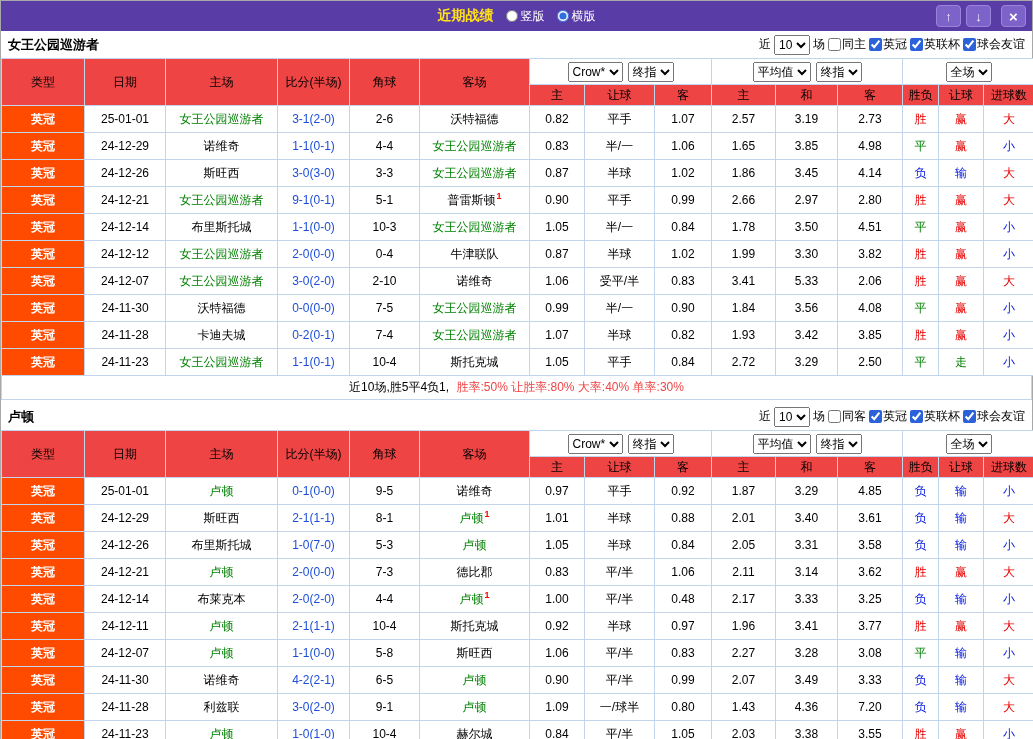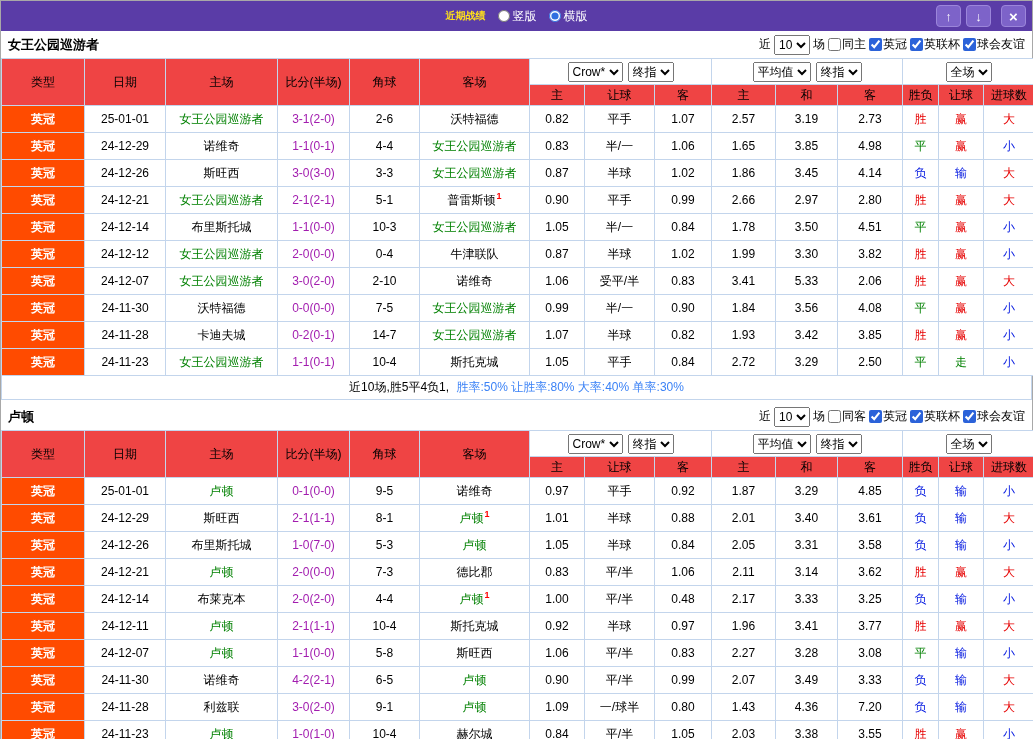--- a/index.html
+++ b/index.html
@@ -1,21 +1,21 @@
 <!DOCTYPE html>
 <html><head>
 <meta charset="utf-8">
 <style>
   html,body{margin:0;padding:0}
   body{width:1033px;font-family:"Liberation Sans","DejaVu Sans",sans-serif;font-size:12px;color:#000;background:#fff}
   .window{width:1033px;box-sizing:border-box;border:1px solid #a8a8a8;background:#fff}
 
   
   .titlebar{height:30px;background:#5a3ca7;position:relative;display:flex;align-items:center;justify-content:center;gap:12px}
-  .title{color:#ffe11a;font-weight:bold;font-size:10px}
+  .title{color:#ffe11a;font-weight:bold;font-size:14px}
   .radio-label{color:#fff;font-size:12px;display:inline-flex;align-items:center;gap:3px;cursor:pointer}
   .radio-label input{margin:0;width:12px;height:12px;accent-color:#2f6fe0}
   .win-buttons{position:absolute;right:6px;top:4px;display:flex;gap:5px;align-items:center}
   .tb-btn{width:25px;height:22px;background:#7d63c9;color:#fff;border:1px solid #9b85da;border-radius:4px;font-size:13px;font-weight:bold;line-height:1;cursor:pointer;padding:0}
   .tb-btn.close{margin-left:5px;font-size:15px}
 
   
   .section{background:#fff}
   .section + .section{margin-top:3px}
   .section-top{height:27px;display:flex;align-items:center;padding:0 7px;background:#fff}
@@ -31,29 +31,29 @@
   .grid th{font-weight:normal}
   .hcell{background:#ef4444}
   .hdr-top th{height:25px}
   .hdr-bot th{height:20px}
   .selcell{background:#fff}
   .selwrap{display:flex;justify-content:center;align-items:center;gap:5px}
   tbody td{background:#fff;height:26px}
   td.league{background:#ff4b00;color:#fff;font-weight:bold}
   .team{cursor:pointer;color:#000}
   .team.self{color:#008000}
-  td.score{color:#a21caf}
+  td.score{color:#1d4ed8}
   sup.redcard{color:#ff0000;font-size:9px;font-weight:bold;margin-left:1px}
   .c-red{color:#e60000}
   .c-green{color:#008000}
   .c-blue{color:#0016e0}
 
   .summary{height:23px;line-height:23px;text-align:center;border:1px solid #c3d5ec;border-top:none;background:#fff}
   .sum-prefix{color:#000}
-  .sum-stats{color:#3b82f6;margin-left:4px}
+  .sum-stats{color:#ef4444;margin-left:4px}
 </style>
 </head>
 <body>
 
 <div class="window">
 
   <div class="titlebar">
     <span class="title">近期战绩</span>
     <label class="radio-label">
       <input type="radio" name="layout" style="">
@@ -201,21 +201,21 @@
     <td>3.45</td>
     <td>4.14</td>
     <td class="c-blue">负</td>
     <td class="c-blue">输</td>
     <td class="c-red">大</td>
   </tr>
           <tr>
     <td class="league">英冠</td>
     <td>24-12-21</td>
     <td><span class="team self">女王公园巡游者</span></td>
-    <td class="score">2-1(2-1)</td>
+    <td class="score">9-1(0-1)</td>
     <td>5-1</td>
     <td><span class="team">普雷斯顿<sup class="redcard">1</sup></span></td>
     <td>0.90</td>
     <td>平手</td>
     <td>0.99</td>
     <td>2.66</td>
     <td>2.97</td>
     <td>2.80</td>
     <td class="c-red">胜</td>
     <td class="c-red">赢</td>
@@ -287,21 +287,21 @@
     <td>4.08</td>
     <td class="c-green">平</td>
     <td class="c-red">赢</td>
     <td class="c-blue">小</td>
   </tr>
           <tr>
     <td class="league">英冠</td>
     <td>24-11-28</td>
     <td><span class="team">卡迪夫城</span></td>
     <td class="score">0-2(0-1)</td>
-    <td>14-7</td>
+    <td>7-4</td>
     <td><span class="team self">女王公园巡游者</span></td>
     <td>1.07</td>
     <td>半球</td>
     <td>0.82</td>
     <td>1.93</td>
     <td>3.42</td>
     <td>3.85</td>
     <td class="c-red">胜</td>
     <td class="c-red">赢</td>
     <td class="c-blue">小</td>

